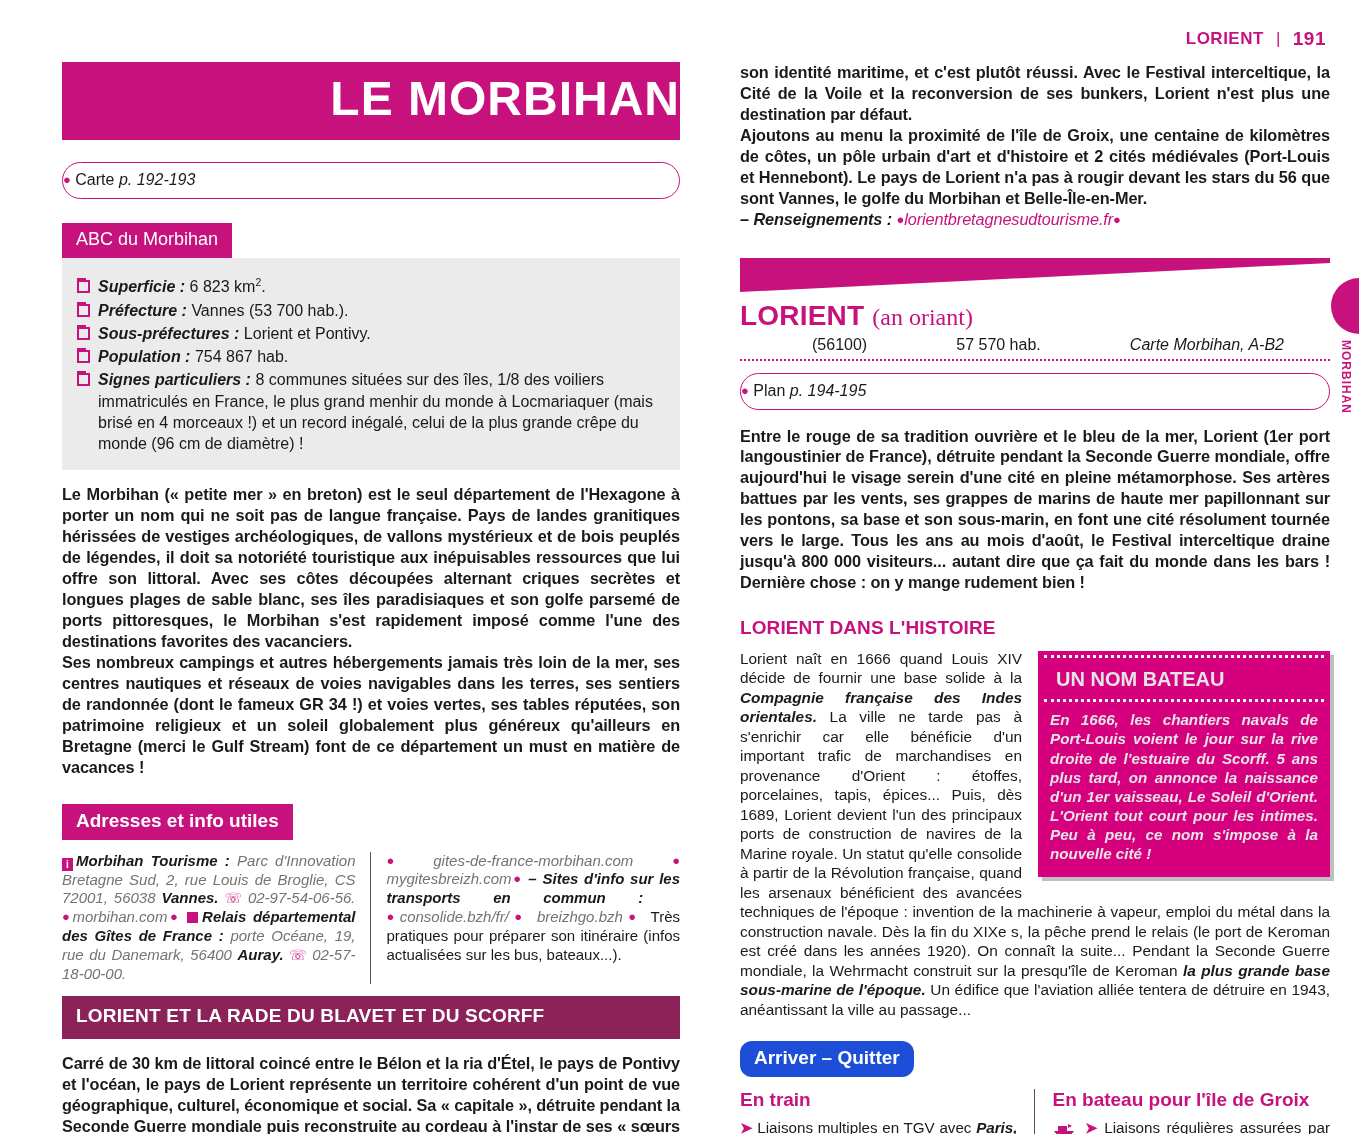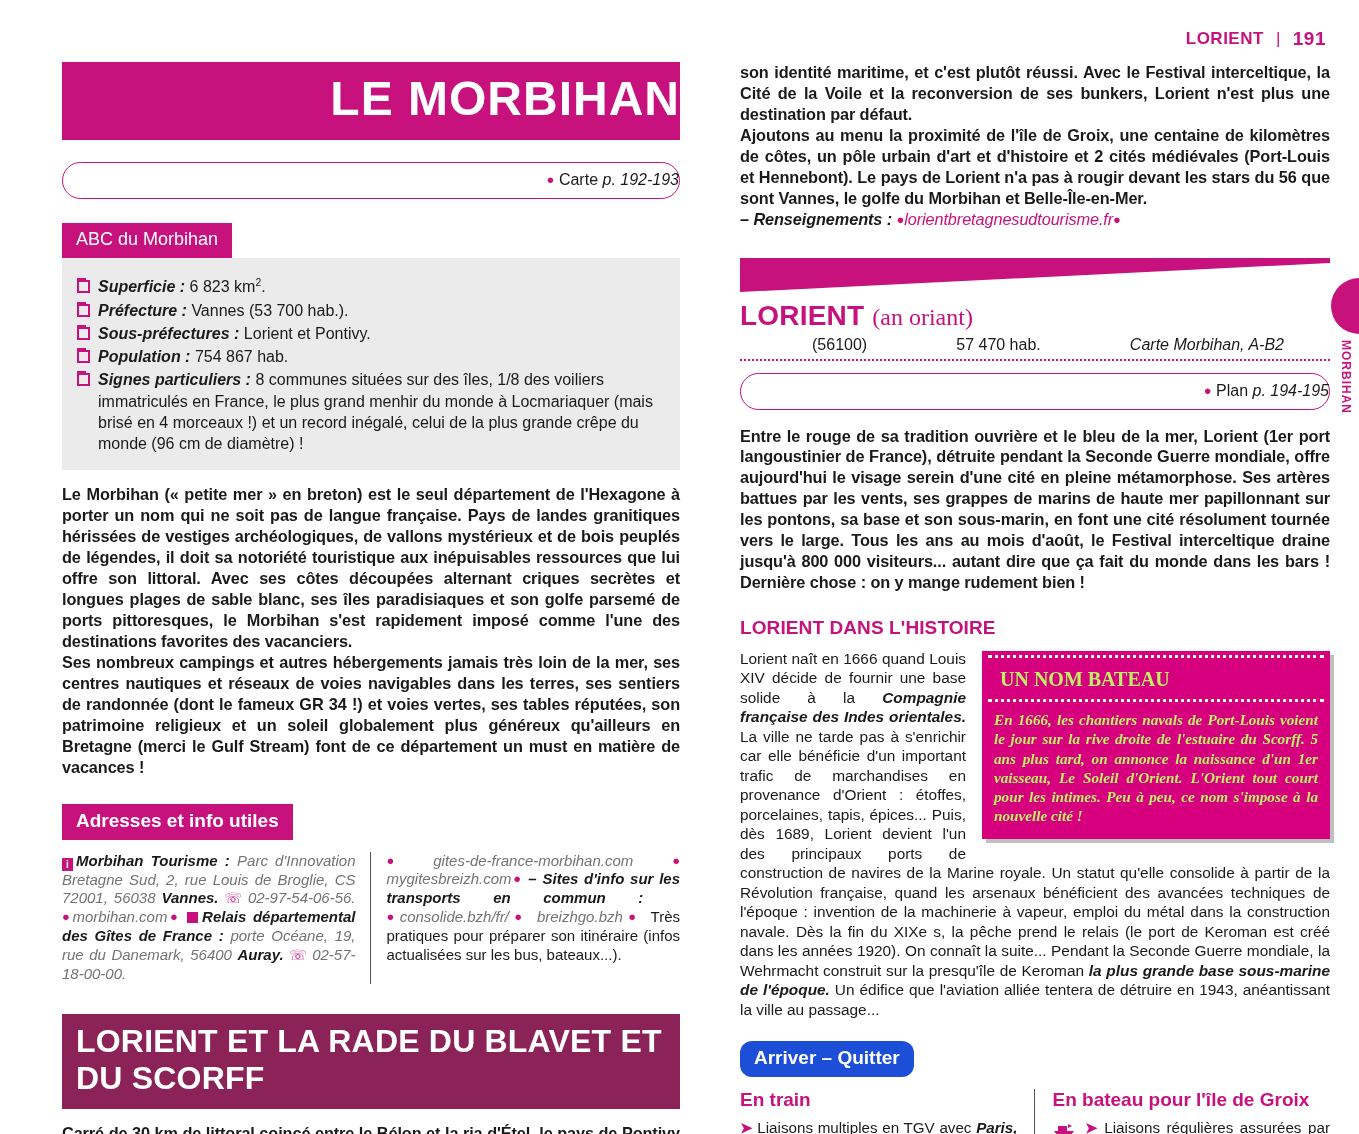--- a/index.html
+++ b/index.html
@@ -27,21 +27,21 @@
   
   .dept-title{
     background:#c7127e;color:#fff;text-align:right;
     font-size:48px;font-weight:bold;letter-spacing:1px;
     padding:13px 0 17px;line-height:1;
   }
 
   
   .pill{
     margin-top:22px;border:1.6px solid #c7127e;border-radius:22px;
-    text-align:right;font-size:16px;padding:8px 0 9px;color:#1a1a1a;
+    text-align:left;font-size:16px;padding:8px 0 9px;color:#1a1a1a;
     font-style:italic;
   }
   .pill .lbl{font-style:normal;}
   .dot{color:#c7127e;font-size:13px;vertical-align:1px;}
 
   
   .abc-wrap{margin-top:24px;}
   .abc-head{
     display:inline-block;background:#c7127e;color:#fff;
     font-size:18px;font-weight:normal;padding:6px 14px 8px;
@@ -87,45 +87,44 @@
     vertical-align:-2px;margin-right:3px;font-style:normal;
   }
   .ico-sq{
     display:inline-block;width:11px;height:11px;background:#c7127e;
     vertical-align:-1px;margin-right:4px;
   }
   .ico-tel{font-style:normal;color:#c7127e;font-size:14px;}
 
   
   .plumtitle{
-    background:#8b2359;color:#fff;font-size:32px;font-weight:bold;
-    padding:9px 14px 12px;line-height:1.16;margin-top:30px;letter-spacing:.2px;
+    background:#8b2359;color:#fff;font-size:19px;font-weight:bold;
+    padding:9px 14px 12px;line-height:1.16;margin-top:12px;letter-spacing:.2px;
   }
 
   
   .wedge{margin-top:28px;}
   .wedge svg{display:block;}
   .cityname{margin-top:8px;font-size:28px;font-weight:bold;color:#c7127e;letter-spacing:.2px;}
   .cityname .bzh{font-size:24px;font-family:"Liberation Serif",serif;font-weight:normal;letter-spacing:0;}
   .cityfacts{
     display:flex;justify-content:space-between;font-size:16px;
     padding:4px 46px 5px 72px;border-bottom:2.5px dotted #c7127e;
   }
   .cityfacts .cf3{font-style:italic;}
 
   
   .pinkhead{color:#c7127e;font-size:19px;font-weight:bold;margin-top:24px;letter-spacing:.1px;}
 
   
   .histo{margin-top:10px;font-size:15.4px;line-height:1.265;text-align:justify;}
   .histo b{font-weight:bold;font-style:italic;}
   .nombox{
-    float:right;width:348px;margin:2px 0 8px 16px;background:#d6007f;color:#bef264;
+    float:right;width:292px;margin:2px 0 8px 16px;background:#d6007f;color:#e5e5e5;
     box-shadow:4px 4px 0 rgba(0,0,0,.25);
-    font-family:Liberation Serif, serif;
   }
   .nombox .nb-title{
     font-size:20px;font-weight:bold;padding:9px 12px 7px;
     border-top:3px dotted #fff;border-bottom:3px dotted #fff;margin:4px 6px 0;
   }
   .nombox .nb-body{
     font-size:15.2px;line-height:1.26;font-style:italic;font-weight:bold;
     padding:8px 12px 14px;text-align:justify;
   }
 
@@ -248,21 +247,21 @@
       </svg>
     </div>
 
     <div class="cityname">
       <span>LORIENT</span>
       <span class="bzh">(an oriant)</span>
     </div>
 
     <div class="cityfacts">
       <span>(56100)</span>
-      <span>57 470 hab.</span>
+      <span>57 570 hab.</span>
       <span class="cf3">Carte Morbihan, A-B2</span>
     </div>
 
     <div class="pill" style="margin-top:12px;">
       <span class="dot">●</span>
       <span class="lbl">Plan</span>
       <span>p. 194-195</span>
     </div>
 
     <p class="body" style="margin-top:16px;">Entre le rouge de sa tradition ouvrière et le bleu de la mer, Lorient (1er port langoustinier de France), détruite pendant la Seconde Guerre mondiale, offre aujourd'hui le visage serein d'une cité en pleine métamorphose. Ses artères battues par les vents, ses grappes de marins de haute mer papillonnant sur les pontons, sa base et son sous-marin, en font une cité résolument tournée vers le large. Tous les ans au mois d'août, le Festival interceltique draine jusqu'à 800 000 visiteurs... autant dire que ça fait du monde dans les bars ! Dernière chose : on y mange rudement bien !</p>

